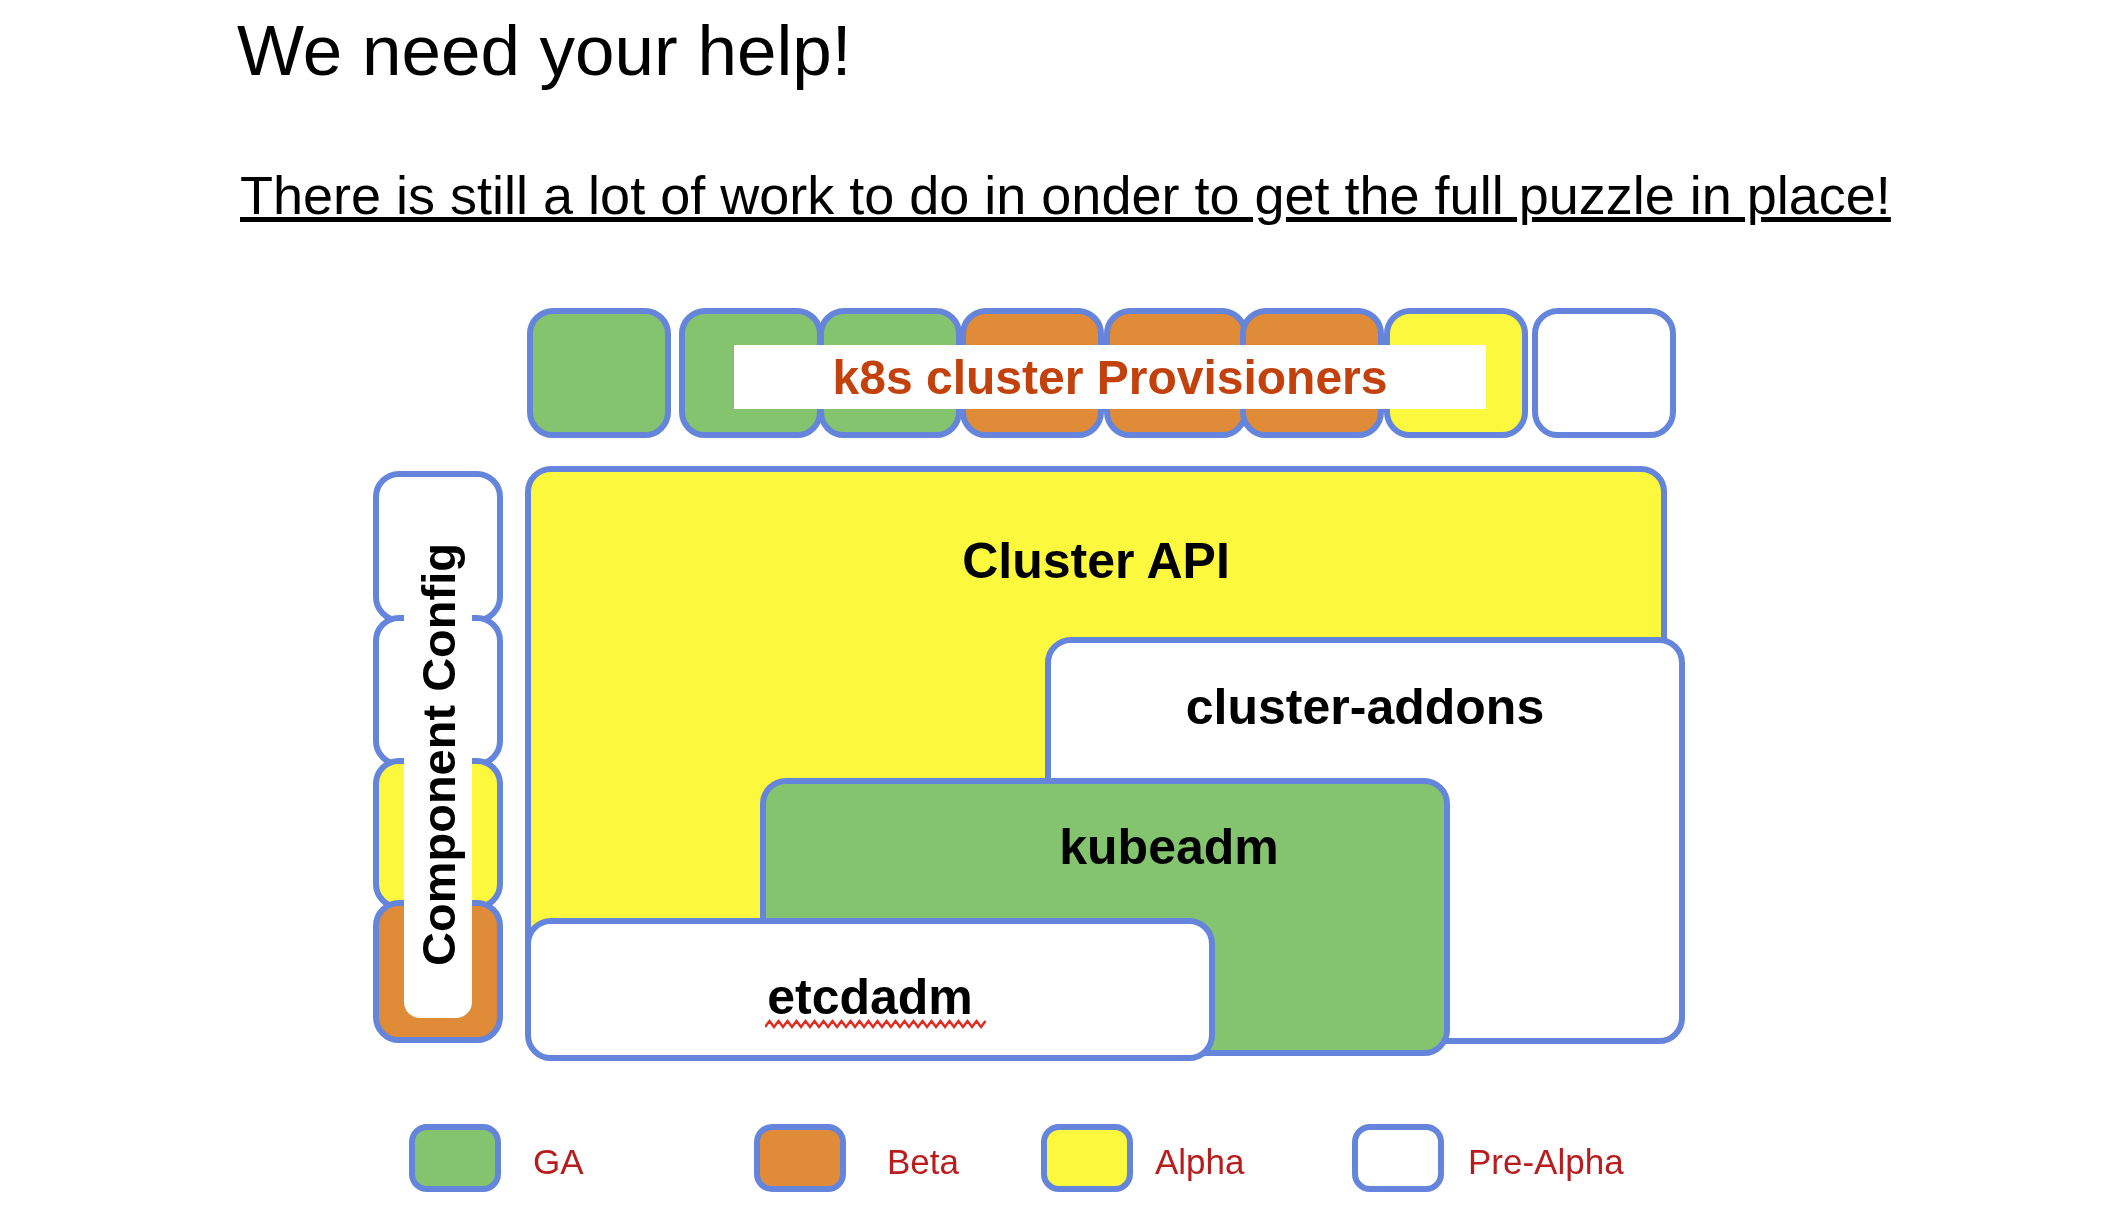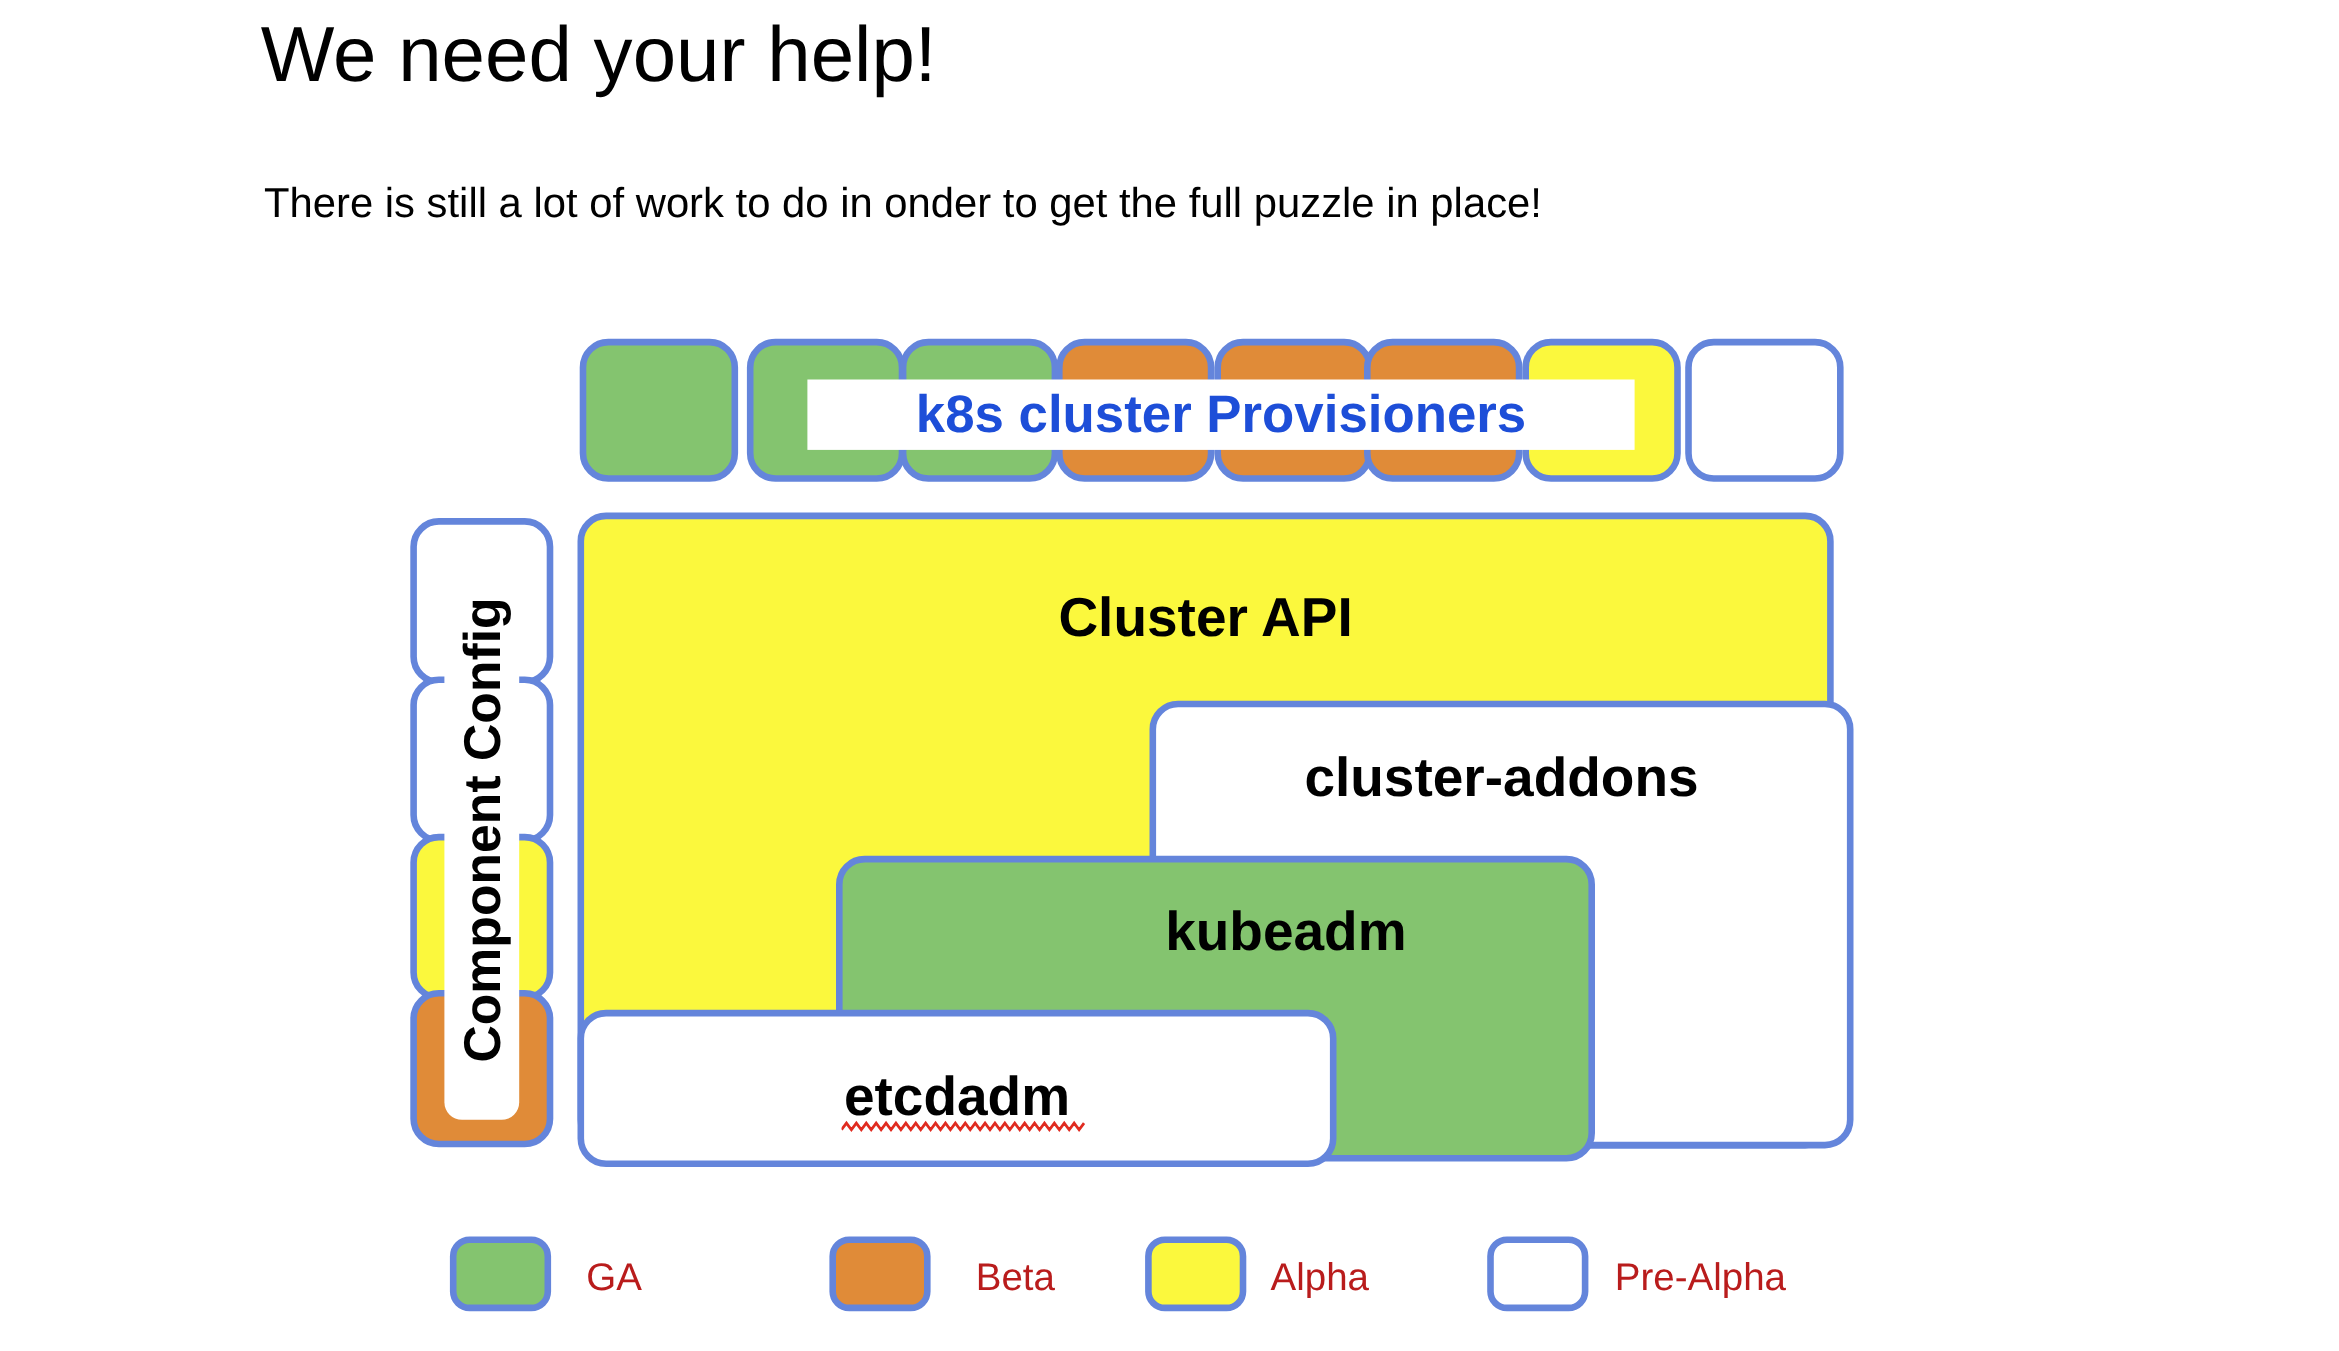--- a/index.html
+++ b/index.html
@@ -24,24 +24,25 @@
     font-size: 71px;
     font-weight: 400;
     line-height: 1.1;
     letter-spacing: 0px;
     white-space: nowrap;
   }
   #page-subtitle {
     position: absolute;
     left: 240px;
     top: 164px;
-    font-size: 38px;
+    font-size: 54px;
     font-weight: 400;
     line-height: 1.15;
     white-space: nowrap;
+    text-decoration: underline;
   }
 
   
   .node {
     position: absolute;
     box-sizing: border-box;
     border: 6px solid var(--stroke, #6485db);
     border-radius: 26px;
     background: var(--fill, #ffffff);
   }
@@ -56,21 +57,21 @@
   #provisioner-strip { position: absolute; left: 0; top: 0; width: 2126px; height: 1228px; pointer-events: none; }
   #provisioner-strip .node { pointer-events: auto; }
 
   .band {
     position: absolute;
     background: #ffffff;
     display: flex;
     align-items: center;
     justify-content: center;
     font-weight: bold;
-    color: #1d4ed8;
+    color: #c2410c;
     white-space: nowrap;
   }
 
   
   #component-config-band {
     position: absolute;
     background: #ffffff;
     border-radius: 16px;
     display: flex;
     align-items: center;

